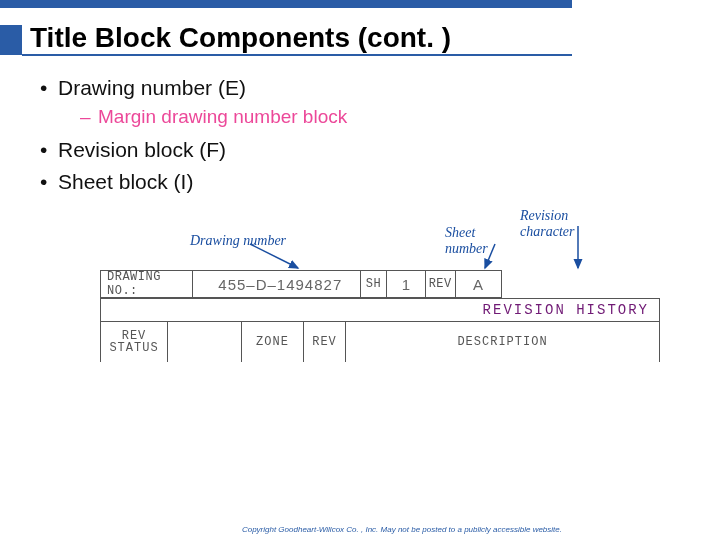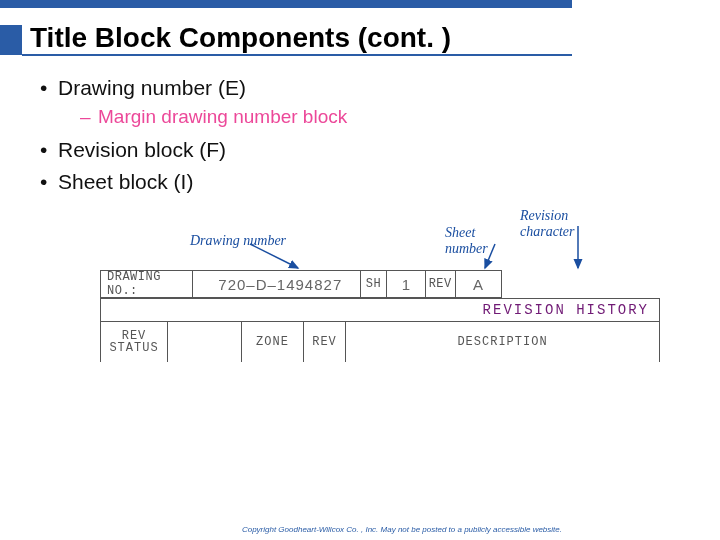--- a/index.html
+++ b/index.html
@@ -81,21 +81,21 @@
             </marker>
           </defs>
           <line x1="150" y1="32" x2="198" y2="56" stroke="#1a4ea0" stroke-width="1.5" marker-end="url(#ah)"></line>
           <line x1="395" y1="32" x2="385" y2="56" stroke="#1a4ea0" stroke-width="1.5" marker-end="url(#ah)"></line>
           <line x1="478" y1="14" x2="478" y2="56" stroke="#1a4ea0" stroke-width="1.5" marker-end="url(#ah)"></line>
         </svg>
       </div>
 
       <div class="row1">
         <div class="cell c-label">DRAWING  NO.:</div>
-        <div class="cell c-num">720–D–1494827</div>
+        <div class="cell c-num">455–D–1494827</div>
         <div class="cell c-sh-l">SH</div>
         <div class="cell c-sh-v">1</div>
         <div class="cell c-rev-l">REV</div>
         <div class="cell c-rev-v">A</div>
       </div>
 
       <div class="revhist-container">
         <div class="revhist-header">REVISION  HISTORY</div>
         <div class="revhist-row" style="height:40px">
           <div class="tcell col-rev openbottom" style="flex-direction:column">

